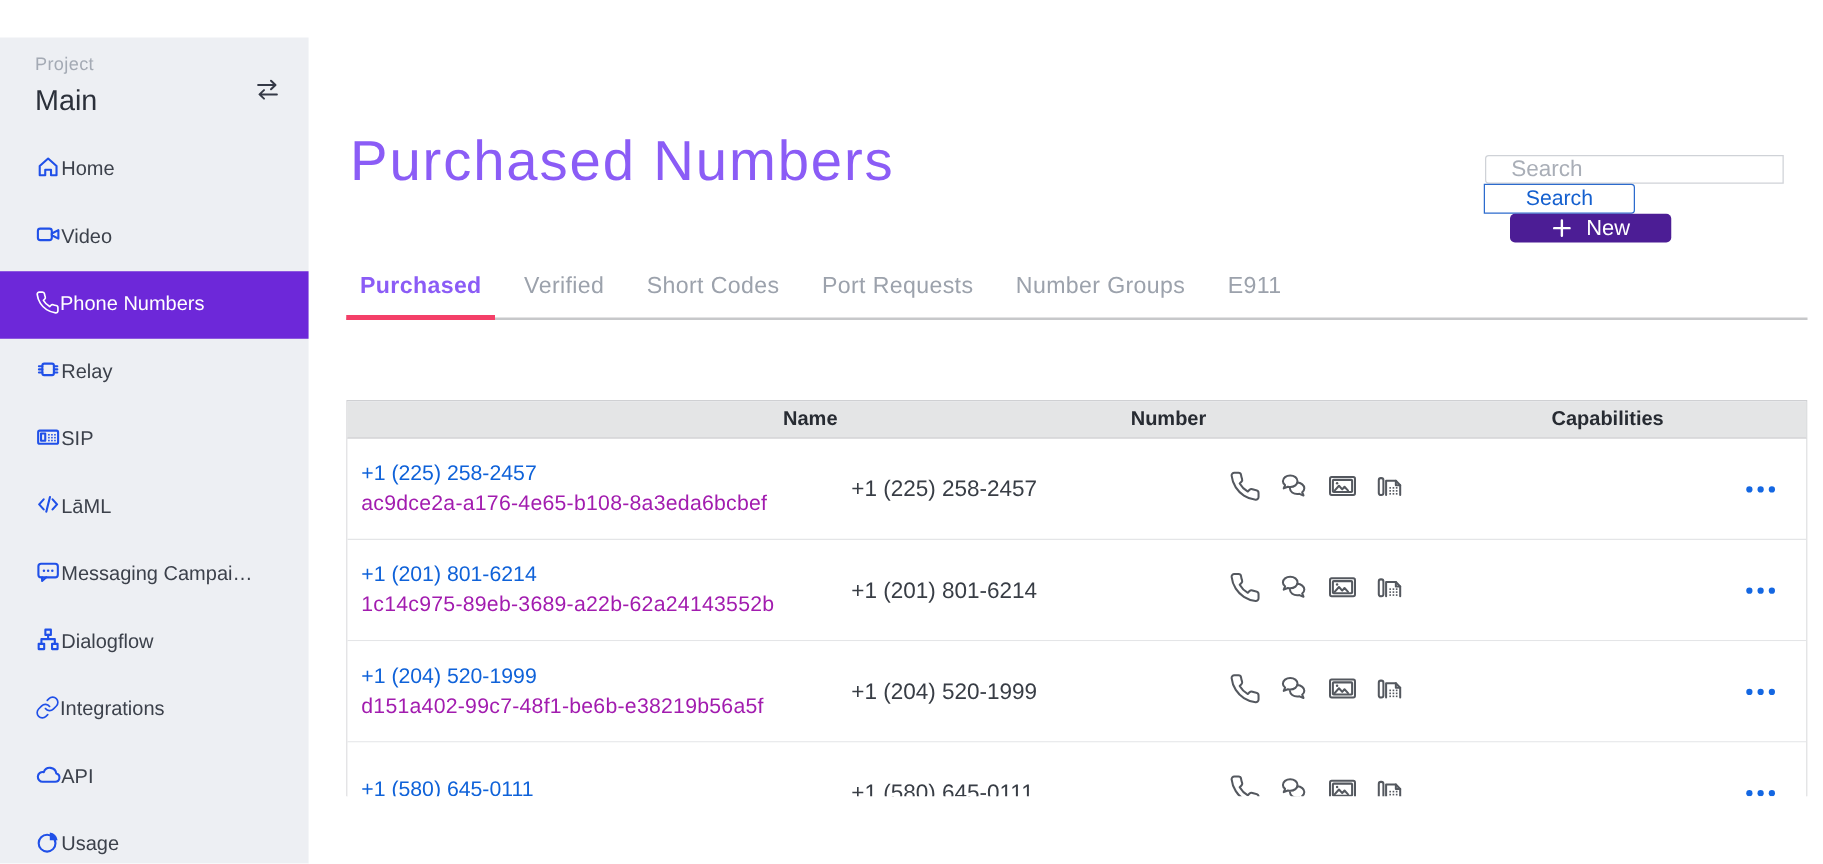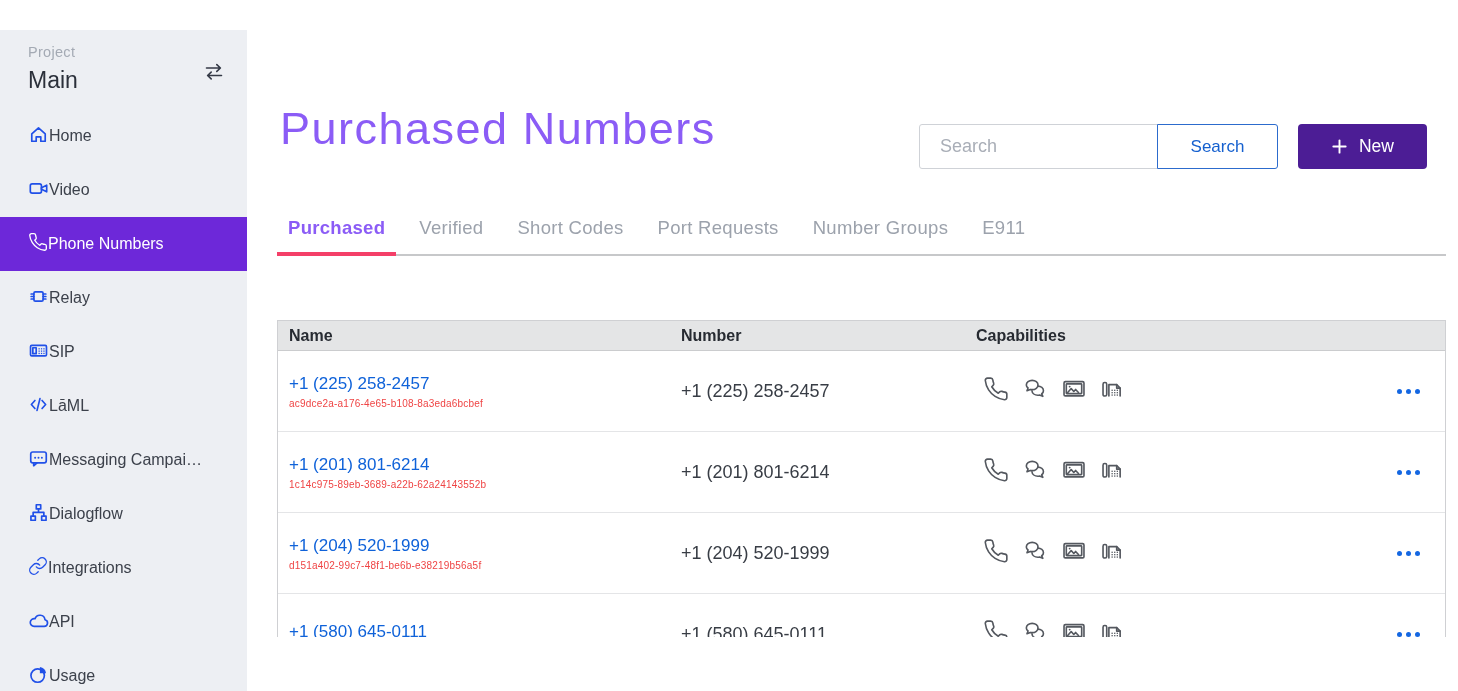--- a/index.html
+++ b/index.html
@@ -17,44 +17,44 @@
   .nav-item svg { flex:0 0 auto; }
   .icon-stroke { stroke:#2050e8; fill:none; stroke-width:1.6; stroke-linecap:round; stroke-linejoin:round; }
   .icon-fill { fill:#2050e8; stroke:none; }
   .nav-item.active { background:#6d28d9; color:#fff; }
   .nav-item.active .icon-stroke { stroke:#fff; }
   .swap-stroke { stroke:#343946; fill:none; stroke-width:1.6; stroke-linecap:round; stroke-linejoin:round; }
 
   
   .main { position:absolute; left:247px; top:0; right:0; bottom:0; background:#fff; }
   .page-title { position:absolute; left:33px; top:103px; font-size:45px; font-weight:300; color:#8b5cf6; letter-spacing:1.5px; white-space:nowrap; }
-  .controls { position:absolute; top:124px; right:31px; display:flex; height:41px; }
+  .controls { position:absolute; top:124px; right:31px; display:flex; height:41px;flex-direction:column; }
   .search-input { width:239px; height:45px; border:1px solid #cfd2d7; border-radius:3px 0 0 3px; padding:0 12px 0 20px; font-size:18px; color:#333; outline:none; font-family:"Liberation Sans",sans-serif; }
   .search-input::placeholder { color:#a9aeb7; }
   .search-btn { width:121px; height:45px; margin-left:-1px; border:1px solid #2c6bcd; background:#fff; color:#1560cf; font-size:17px; border-radius:0 3px 3px 0; cursor:pointer; font-family:"Liberation Sans",sans-serif; }
   .new-btn { margin-left:20px; width:129px; height:45px; background:#4c1d95; color:#fff; border:none; border-radius:4px; font-size:17.5px; display:flex; align-items:center; justify-content:center; gap:11px; cursor:pointer; font-family:"Liberation Sans",sans-serif; }
 
   
   .tabs { position:absolute; left:30px; right:12px; top:217px; display:flex; gap:12px; border-bottom:2px solid #c7c8ca; }
   .tab { position:relative; font-size:18.5px; color:#9ca2ac; padding:0 11px 15px; cursor:pointer; letter-spacing:.3px; white-space:nowrap; }
   .tab.active { color:#8b5cf6; font-weight:700; }
   .tab.active::after { content:""; position:absolute; left:0; right:0; bottom:-2px; height:4px; background:#f43f68; }
 
   
   .table-clip { position:absolute; left:30px; top:320px; width:1169px; height:317px; overflow:hidden; }
   .table { border:1px solid #cfd0d3; background:#fff; }
-  .thead { display:flex; align-items:center; height:30px; background:#e4e5e6; border-bottom:1px solid #cbccce; font-weight:700; font-size:16px; color:#272b32; }
+  .thead { display:flex; align-items:center; height:30px; background:#e4e5e6; border-bottom:1px solid #cbccce; font-weight:700; font-size:16px; color:#272b32;text-align:right; }
   .col-name { width:392px; padding-left:11px; }
   .col-number { width:295px; padding-left:11px; }
   .col-caps { width:366px; padding-left:11px; }
   .col-actions { flex:1; }
   .row { display:flex; align-items:center; height:81px; border-bottom:1px solid #e4e5e7; background:#fff; }
   .name-cell { width:392px; padding-left:11px; }
   .name-link { color:#0f62d9; font-size:17px; text-decoration:none; display:inline-block; margin-bottom:4px; cursor:pointer; }
-  .uuid { color:#ef4444; font-size:10px; letter-spacing:.2px; }
+  .uuid { color:#a21caf; font-size:17px; letter-spacing:.2px; }
   .number-cell { width:295px; padding-left:11px; font-size:18px; color:#383d45; }
   .caps-cell { width:366px; padding-left:18px; display:flex; gap:13px; align-items:center; }
   .cap-stroke { stroke:#54585f; fill:none; stroke-width:1.5; stroke-linecap:round; stroke-linejoin:round; }
   .cap-fill { fill:#54585f; stroke:none; }
   .actions-cell { flex:1; display:flex; justify-content:flex-end; padding-right:25px; }
   .dots { display:flex; gap:4px; cursor:pointer; padding:6px 0; }
   .dot { width:5px; height:5px; border-radius:50%; background:#1467e2; }
 </style>
 </head>
 <body>

